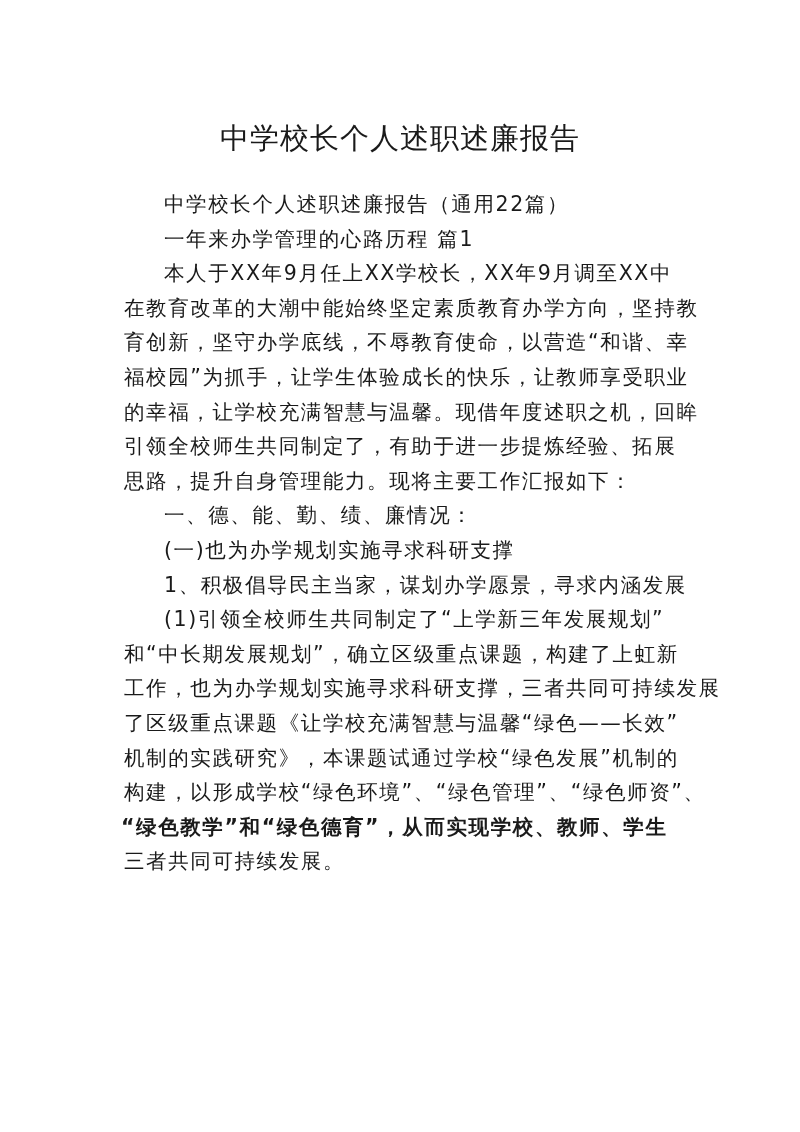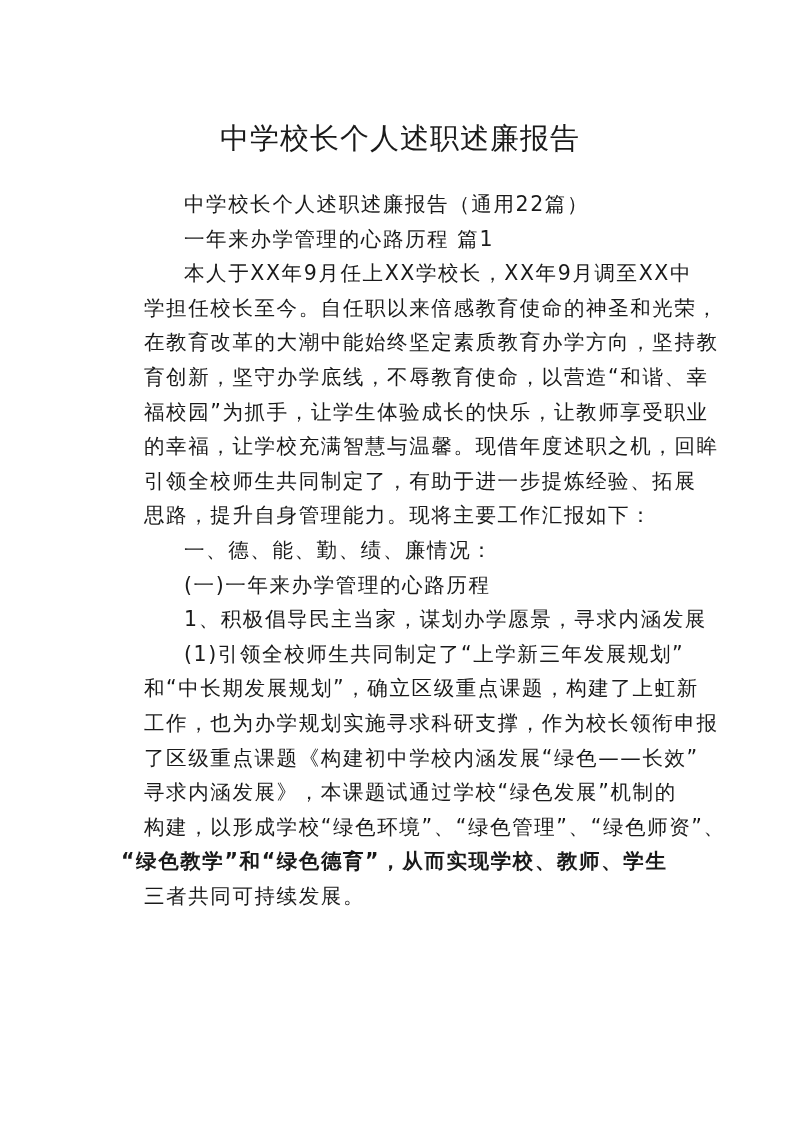--- a/index.html
+++ b/index.html
@@ -3,45 +3,44 @@
 <meta charset="utf-8">
 <style>
   html, body { margin: 0; padding: 0; background: #ffffff; }
   body { width: 800px; height: 1132px; position: relative; overflow: hidden;
          font-family: "DejaVu Serif", "Liberation Serif", serif; color: #1a1a1a; }
   .page { position: absolute; left: 0; top: 0; width: 800px; height: 1132px; background: #fff; }
   .title { position: absolute; top: 100px; left: 0; width: 800px; text-align: center;
            font-size: 29px; letter-spacing: 1px; font-family: "DejaVu Sans", "Liberation Sans", sans-serif; font-weight: normal; }
   .body { position: absolute; top: 187px; left: 124px; width: 560px; }
   .line { display: block; height: 34.6px; line-height: 34.6px; font-size: 20.5px; white-space: nowrap;
-          font-family: "DejaVu Sans", "Liberation Sans", sans-serif; letter-spacing: 1.6px; margin-left: 20px; }
+          font-family: "DejaVu Sans", "Liberation Sans", sans-serif; letter-spacing: 1.6px; }
   .indent { padding-left: 40px; }
   .out { margin-left: -3px; font-weight: bold; }
 </style>
 </head>
 <body>
 
 <div class="page">
   <h1 class="title">中学校长个人述职述廉报告</h1>
   <div class="body">
     <span class="line indent">中学校长个人述职述廉报告（通用22篇）</span>
     <span class="line indent">一年来办学管理的心路历程 篇1</span>
     <span class="line indent">本人于XX年9月任上XX学校长，XX年9月调至XX中</span>
-    <span class="line">学担任校长至今。自任职以来倍感教育使命的神圣和光荣，</span>
     <span class="line">在教育改革的大潮中能始终坚定素质教育办学方向，坚持教</span>
     <span class="line">育创新，坚守办学底线，不辱教育使命，以营造“和谐、幸</span>
     <span class="line">福校园”为抓手，让学生体验成长的快乐，让教师享受职业</span>
     <span class="line">的幸福，让学校充满智慧与温馨。现借年度述职之机，回眸</span>
     <span class="line">引领全校师生共同制定了，有助于进一步提炼经验、拓展</span>
     <span class="line">思路，提升自身管理能力。现将主要工作汇报如下：</span>
     <span class="line indent">一、德、能、勤、绩、廉情况：</span>
-    <span class="line indent">(一)一年来办学管理的心路历程</span>
+    <span class="line indent">(一)也为办学规划实施寻求科研支撑</span>
     <span class="line indent">1、积极倡导民主当家，谋划办学愿景，寻求内涵发展</span>
     <span class="line indent">(1)引领全校师生共同制定了“上学新三年发展规划”</span>
     <span class="line">和“中长期发展规划”，确立区级重点课题，构建了上虹新</span>
-    <span class="line">工作，也为办学规划实施寻求科研支撑，作为校长领衔申报</span>
-    <span class="line">了区级重点课题《构建初中学校内涵发展“绿色——长效”</span>
-    <span class="line">寻求内涵发展》，本课题试通过学校“绿色发展”机制的</span>
+    <span class="line">工作，也为办学规划实施寻求科研支撑，三者共同可持续发展</span>
+    <span class="line">了区级重点课题《让学校充满智慧与温馨“绿色——长效”</span>
+    <span class="line">机制的实践研究》，本课题试通过学校“绿色发展”机制的</span>
     <span class="line">构建，以形成学校“绿色环境”、“绿色管理”、“绿色师资”、</span>
     <span class="line out">“绿色教学”和“绿色德育”，从而实现学校、教师、学生</span>
     <span class="line">三者共同可持续发展。</span>
   </div>
 </div>
 
 </body></html>

